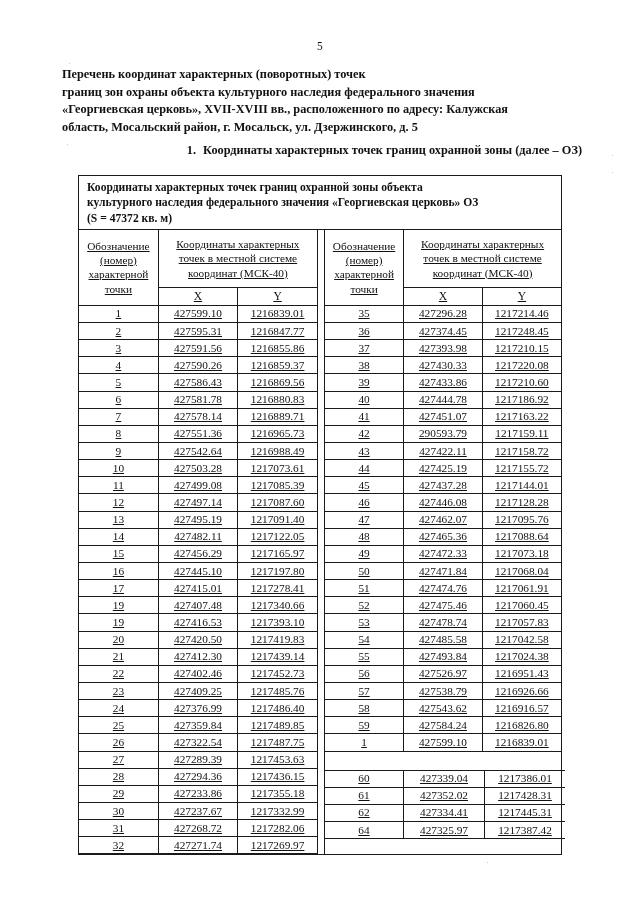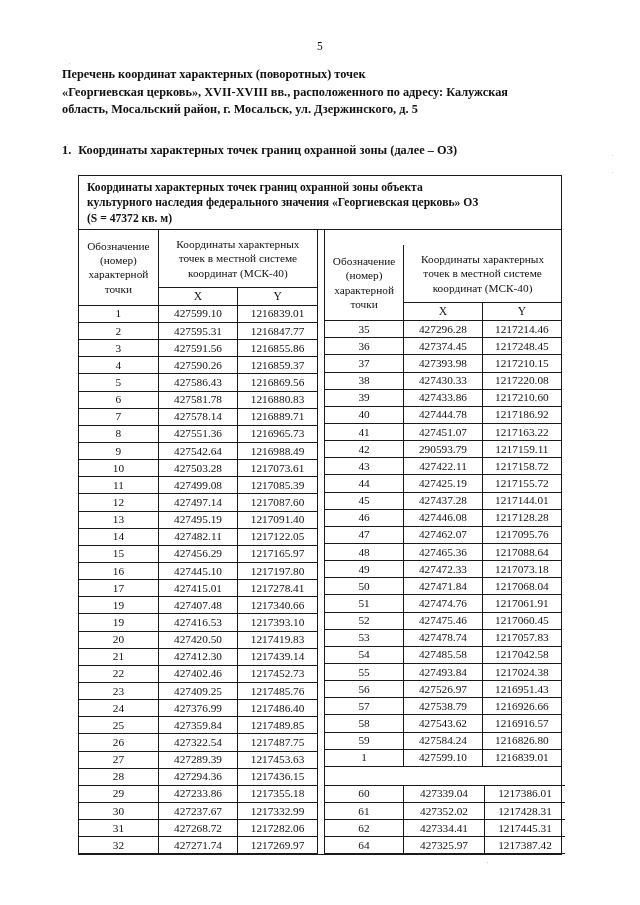--- a/index.html
+++ b/index.html
@@ -46,21 +46,21 @@
     line-height: 17.6px;
   }
   .doc-heading .ln { display: block; white-space: nowrap; }
 
   
   .section-heading {
     position: absolute;
     top: 142px;
     left: 62px;
     width: 520px;
-    text-align: left;
+    text-align: right;
     font-weight: bold;
     font-size: 12.3px;
     line-height: 16px;
   }
   .section-heading .num { margin-right: 7px; }
 
   
   .table-frame {
     position: absolute;
     top: 175px;
@@ -76,21 +76,22 @@
     font-size: 11.6px;
     line-height: 15.3px;
     padding: 4px 8px 3px 8px;
     border-bottom: 1.2px solid #1a1a1a;
   }
   .table-caption .cl { display: block; }
 
   
   .twin {
     display: flex;
-    align-items: flex-end;
+    align-items: flex-start;
+    text-decoration: underline;
   }
   .twin-col {
     box-sizing: border-box;
   }
   .twin-col.left  { width: 238px; }
   .twin-col.gap   { width: 8px; align-self: stretch; border-left: 1.2px solid #1a1a1a; border-right: 1.2px solid #1a1a1a; }
   .twin-col.right { width: 236px; }
 
   table.coords {
     border-collapse: collapse;
@@ -154,20 +155,21 @@
 </style>
 </head>
 <body>
 
 <div class="page">
 
   <div class="page-number">5</div>
 
   <div class="doc-heading">
     <span class="ln">Перечень координат характерных (поворотных) точек</span>
+    <span class="ln">границ зон охраны объекта культурного наследия федерального значения</span>
     <span class="ln">«Георгиевская церковь», XVII-XVIII вв., расположенного по адресу: Калужская</span>
     <span class="ln">область, Мосальский район, г. Мосальск, ул. Дзержинского, д. 5</span>
   </div>
 
   <div class="section-heading">
     <span class="num">1.</span><span>Координаты характерных точек границ охранной зоны (далее – ОЗ)</span>
   </div>
 
   <div class="table-frame">
 

